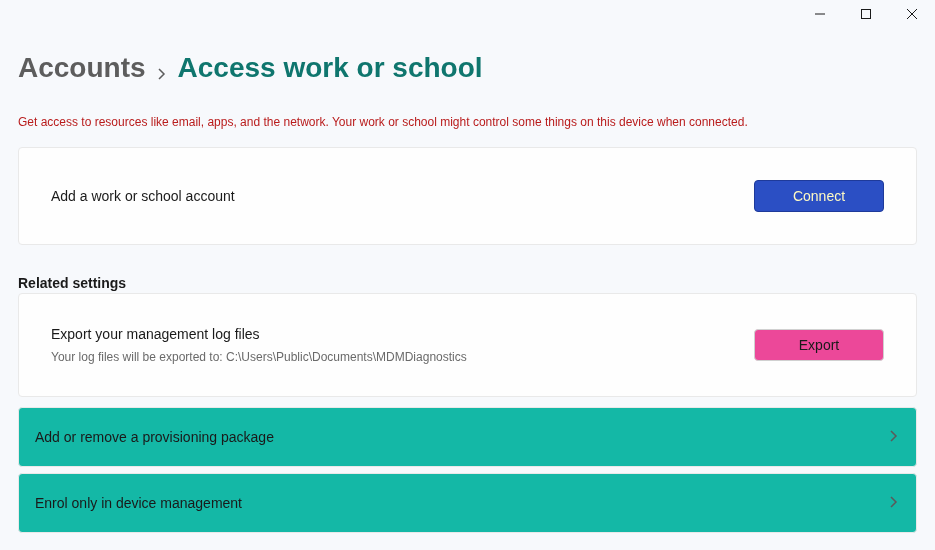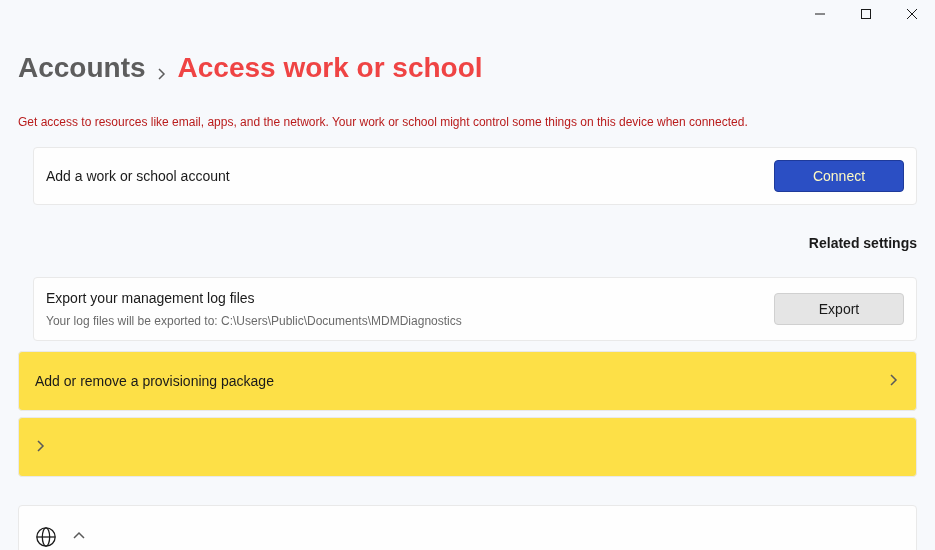--- a/index.html
+++ b/index.html
@@ -38,38 +38,37 @@
     }
     .bc-parent {
       font-size: 28px;
       font-weight: 600;
       color: #5d5d5d;
     }
     .bc-sep { color: #5d5d5d; }
     .bc-current {
       font-size: 28px;
       font-weight: 600;
-      color: #ef4444;
+      color: #0f766e;
     }
     .subtitle {
       font-size: 12px;
       color: #b91c1c;
       margin-bottom: 18px;
       margin-top: 31px;
     }
     .card {
       background: #fefefe;
       border: 1px solid #e9e9e9;
       border-radius: 4px;
-      padding: 12px;
+      padding: 32px;
       display: flex;
       align-items: center;
       justify-content: space-between;
       margin-bottom: 10px;
-      margin-left: 15px;
     }
     .card-text {
       display: flex;
       flex-direction: column;
       gap: 8px;
     }
     .card-title { font-size: 14px; color: #1a1a1a; }
     .card-sub { font-size: 12px; color: #6a6a6a; }
     .btn {
       min-width: 130px;
@@ -81,32 +80,31 @@
       justify-content: center;
       cursor: pointer;
       border: 1px solid transparent;
     }
     .btn-primary {
       background: #2b4fc4;
       color: #fef9c3;
       border-color: #1e3a9a;
     }
     .btn-secondary {
-      background: #e5e5e5;
+      background: #ec4899;
       color: #1a1a1a;
       border-color: #d0d0d0;
     }
     .section-title {
       font-size: 14px;
       font-weight: 600;
-      margin: 30px 0 26px 0;
-      text-align: right;
+      margin: 30px 0 2px 0;
     }
     .row-card {
-      background: #fde047;
+      background: #14b8a6;
       border: 1px solid #e9e9e9;
       border-radius: 4px;
       padding: 20px 16px;
       display: flex;
       align-items: center;
       justify-content: space-between;
       margin-bottom: 6px;
       cursor: pointer;
     }
     .row-card .chev { color: #5a5a5a; }
@@ -182,20 +180,21 @@
   <div class="row-card">
     <span class="card-title">Add or remove a provisioning package</span>
     <span class="chev">
       <svg width="12" height="12" viewBox="0 0 12 12">
           <path d="M3 1 L8 6 L3 11" fill="none" stroke="#5a5a5a" stroke-width="1.5"></path>
         </svg>
     </span>
   </div>
 
   <div class="row-card">
+    <span class="card-title">Enrol only in device management</span>
     <span class="chev">
       <svg width="12" height="12" viewBox="0 0 12 12">
           <path d="M3 1 L8 6 L3 11" fill="none" stroke="#5a5a5a" stroke-width="1.5"></path>
         </svg>
     </span>
   </div>
 
   <div class="help-card">
     <span class="help-icon">
       <svg viewBox="0 0 24 24" fill="none" stroke="#1a1a1a" stroke-width="1.4">

